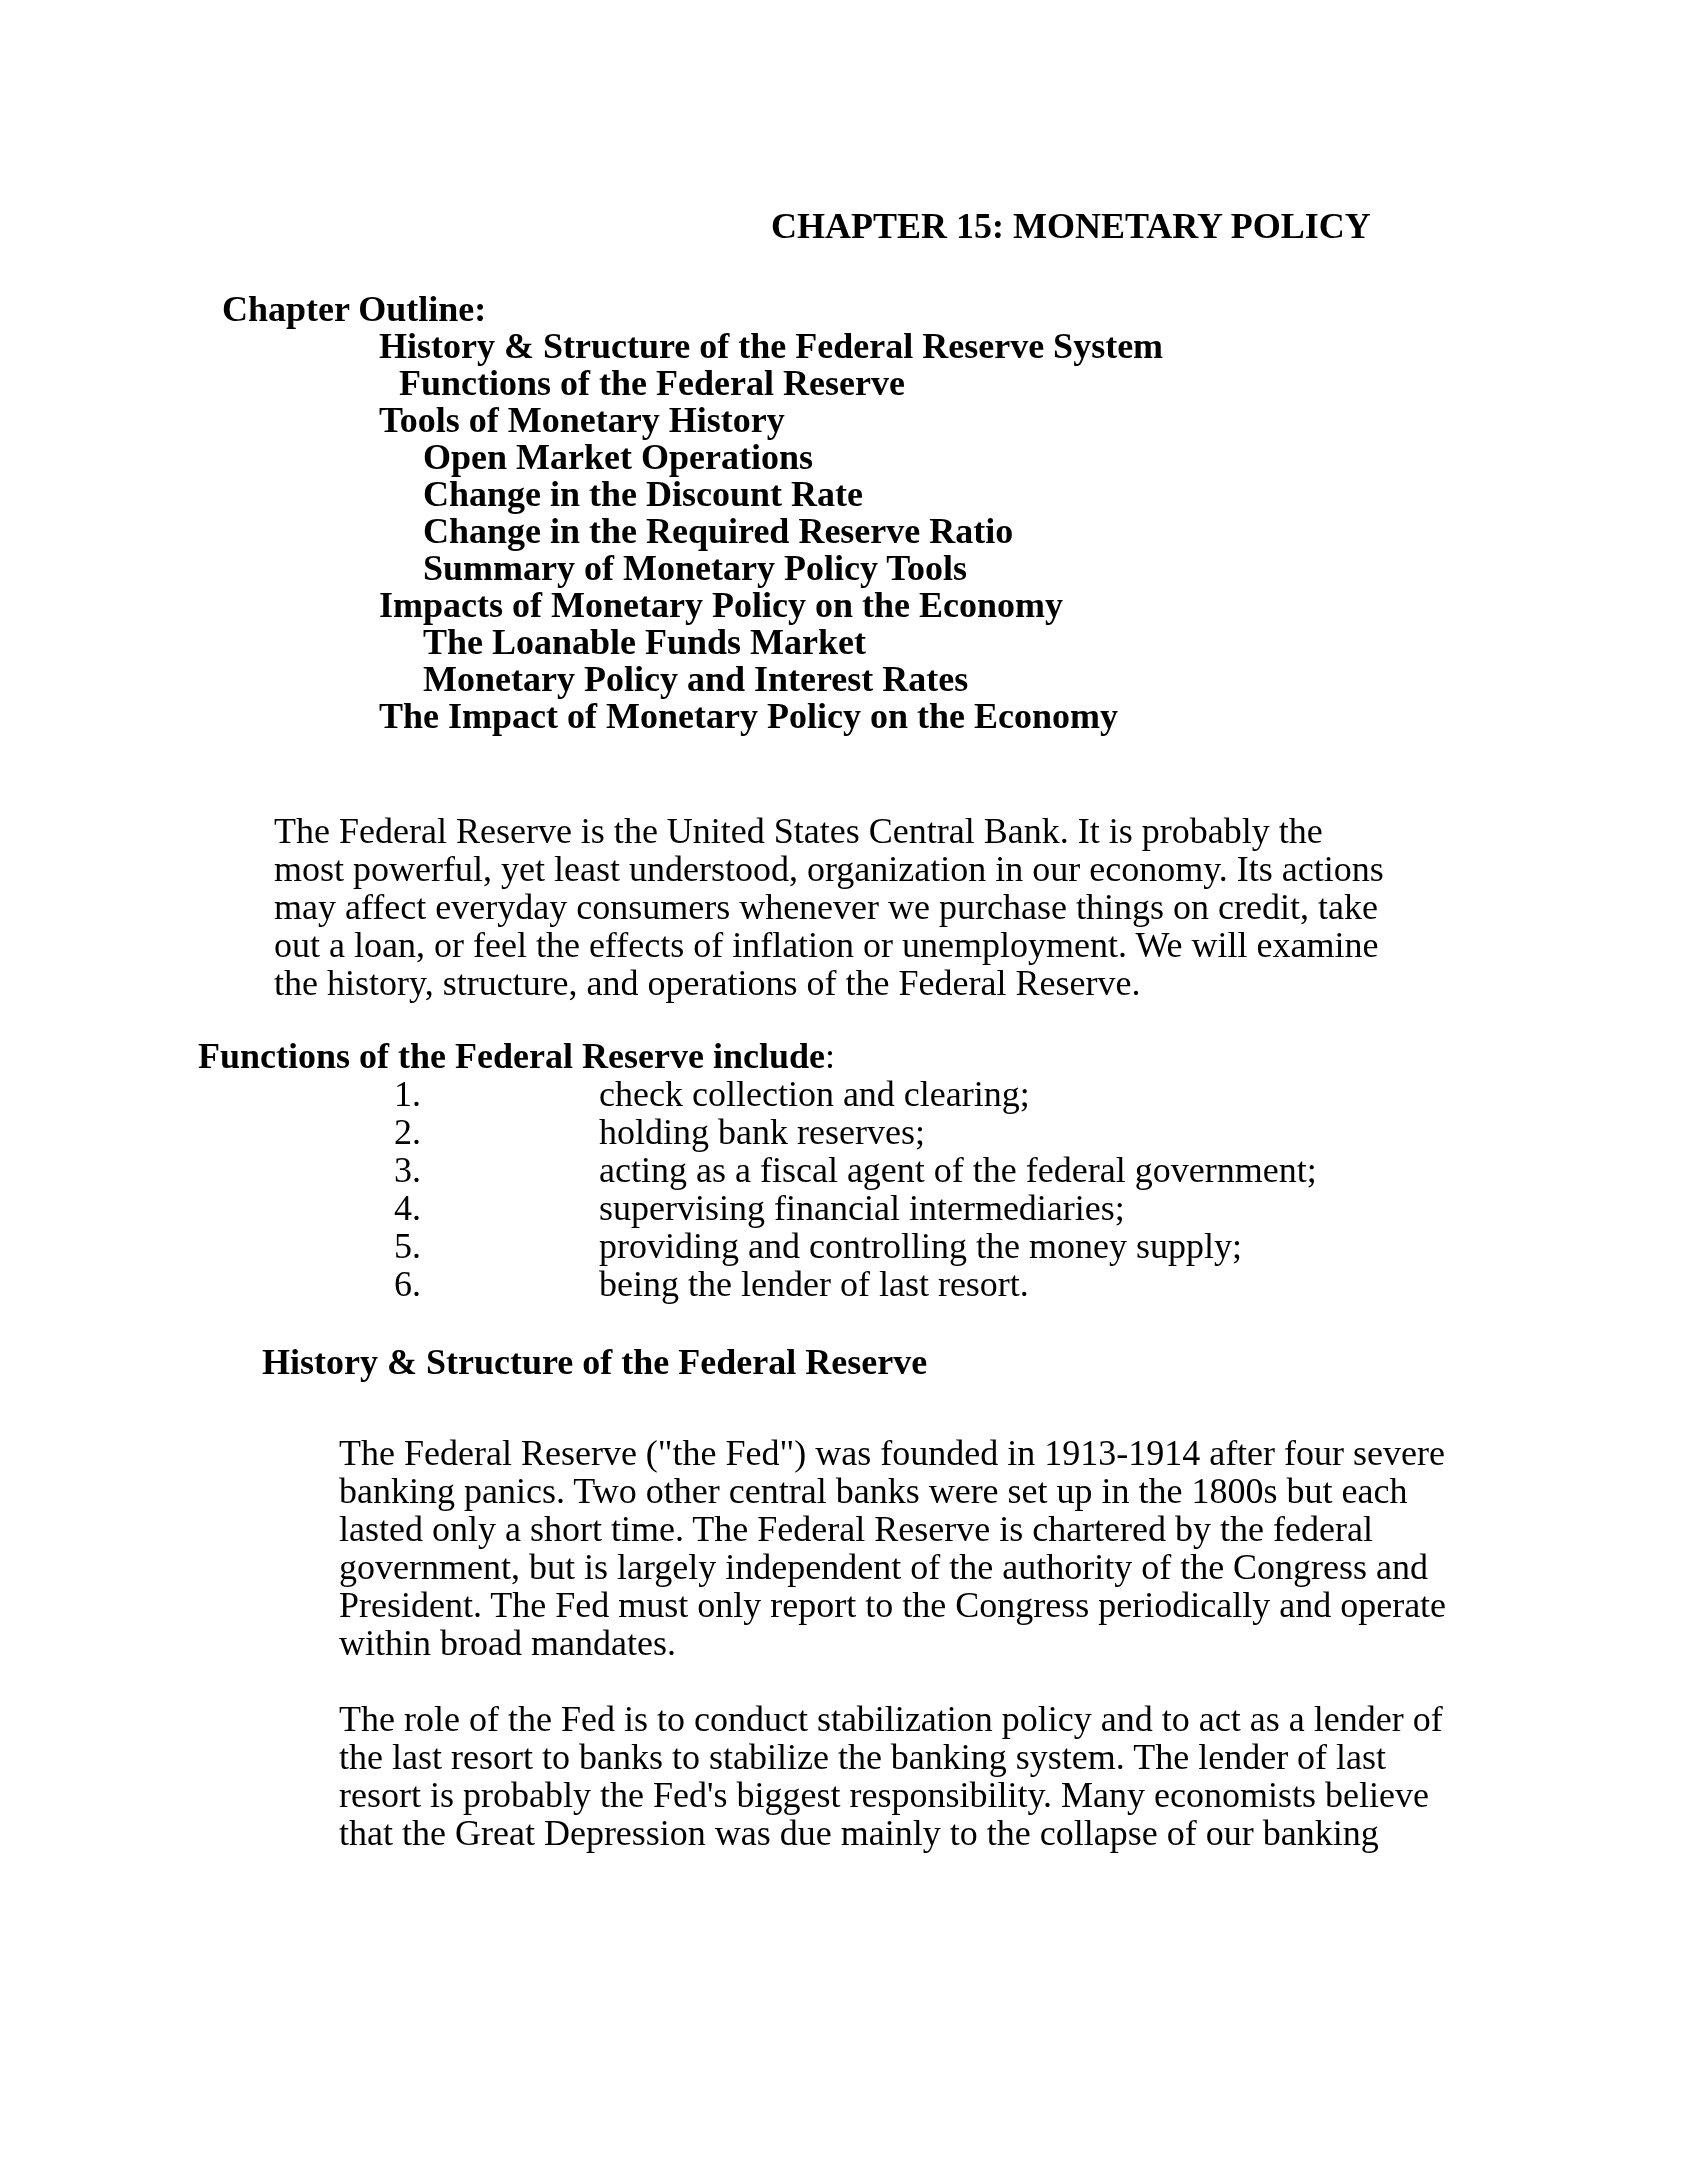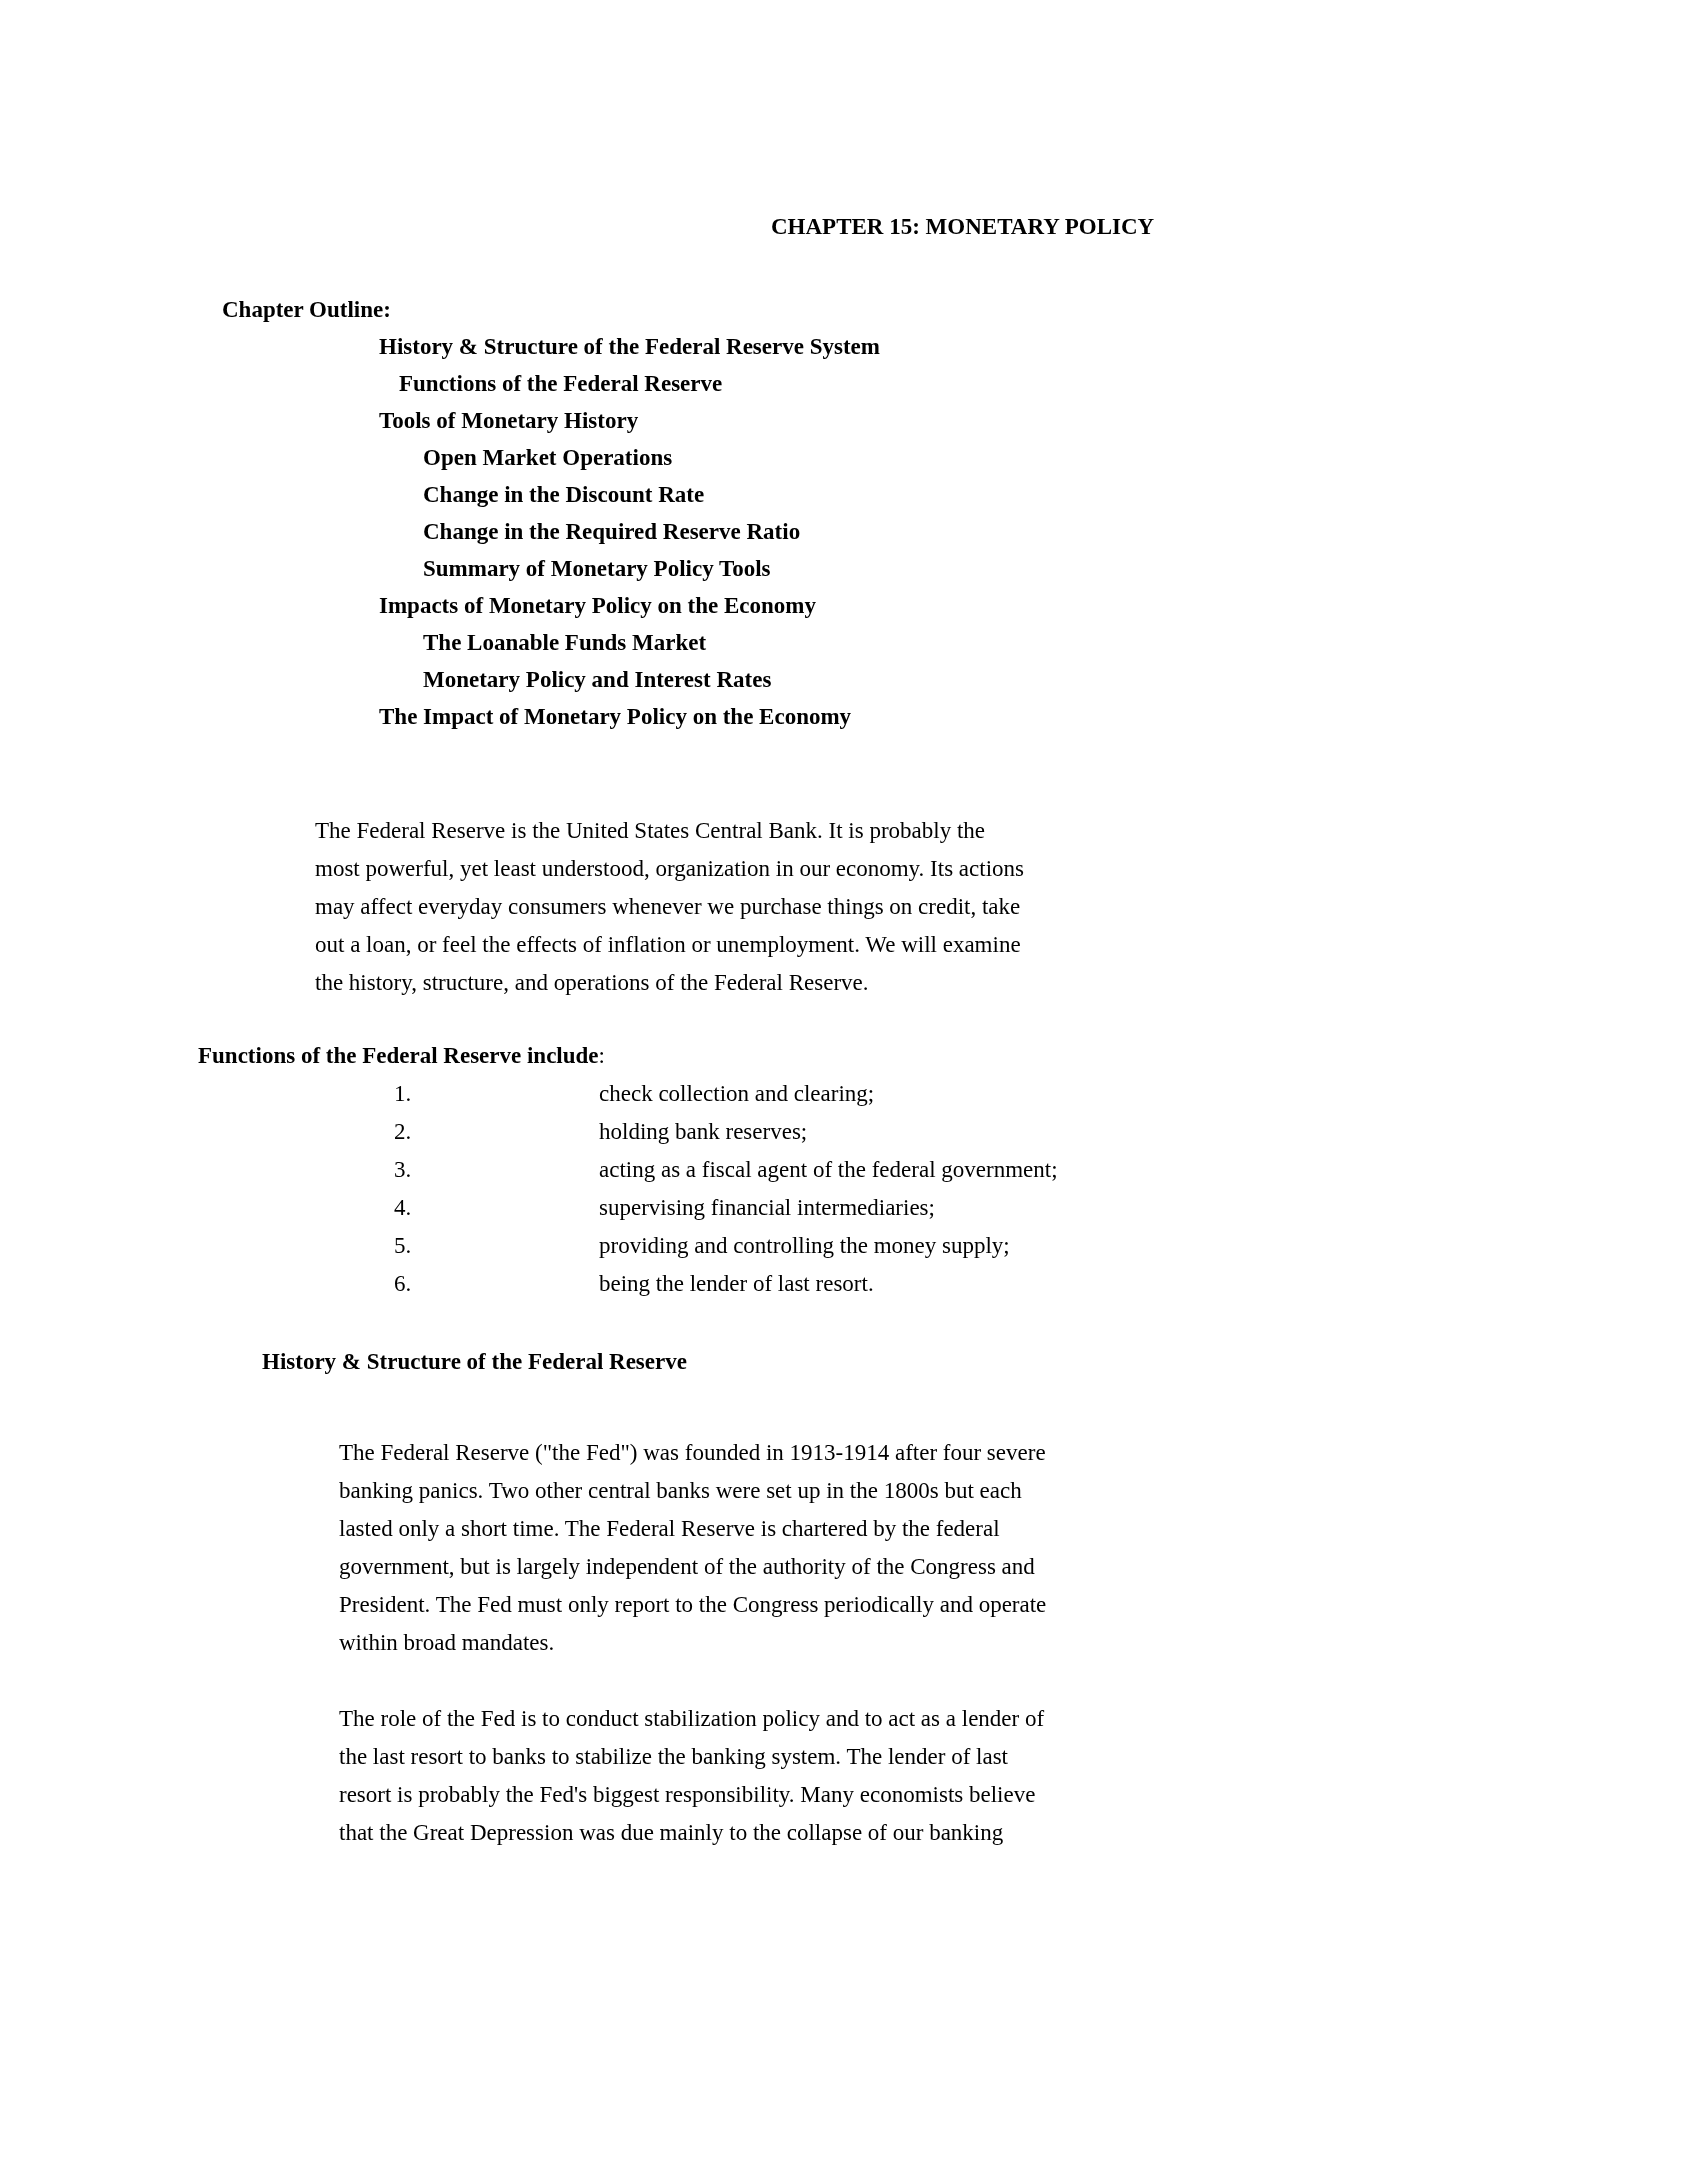--- a/index.html
+++ b/index.html
@@ -7,21 +7,21 @@
     padding: 0;
     background: #ffffff;
   }
   .page {
     position: relative;
     width: 1683px;
     height: 2178px;
     background: #ffffff;
     color: #000000;
     font-family: "Liberation Serif", "DejaVu Serif", serif;
-    font-size: 23px;
+    font-size: 36px;
     overflow: hidden;
   }
   .content {
     padding: 0 198px;
   }
   .doc-title {
     margin-top: 208px;
     margin-left: 573px;
     font-weight: bold;
     line-height: 37px;
@@ -39,21 +39,21 @@
   }
   .o1  { margin-left: 181px; }
   .o1b { margin-left: 201px; }
   .o2  { margin-left: 225px; }
   .para {
     line-height: 38px;
     white-space: pre-line;
   }
   .intro-para {
     margin-top: 77px;
-    margin-left: 117px;
+    margin-left: 76px;
   }
   .fn-heading {
     margin-top: 35px;
     line-height: 38px;
   }
   .fn-heading .bold { font-weight: bold; }
   .fn-list { line-height: 38px; }
   .fn-row {
     display: flex;
     margin-left: 196px;

